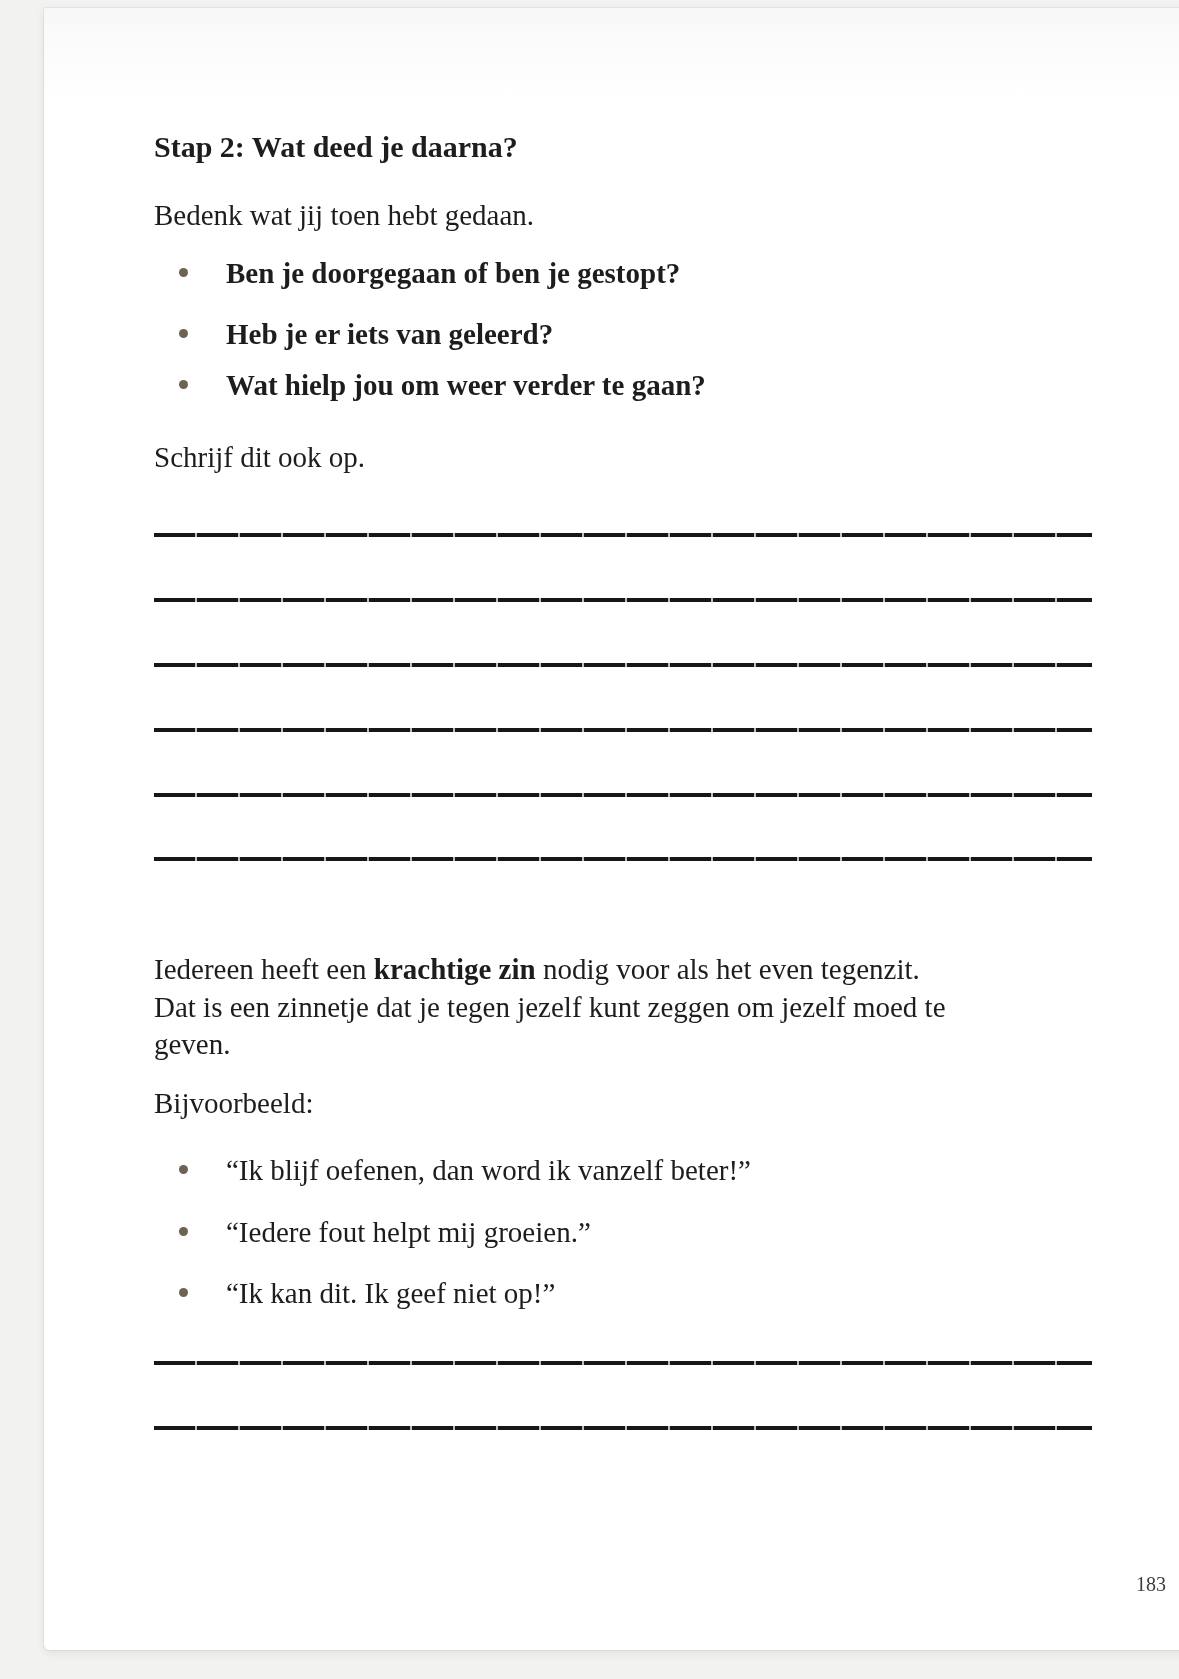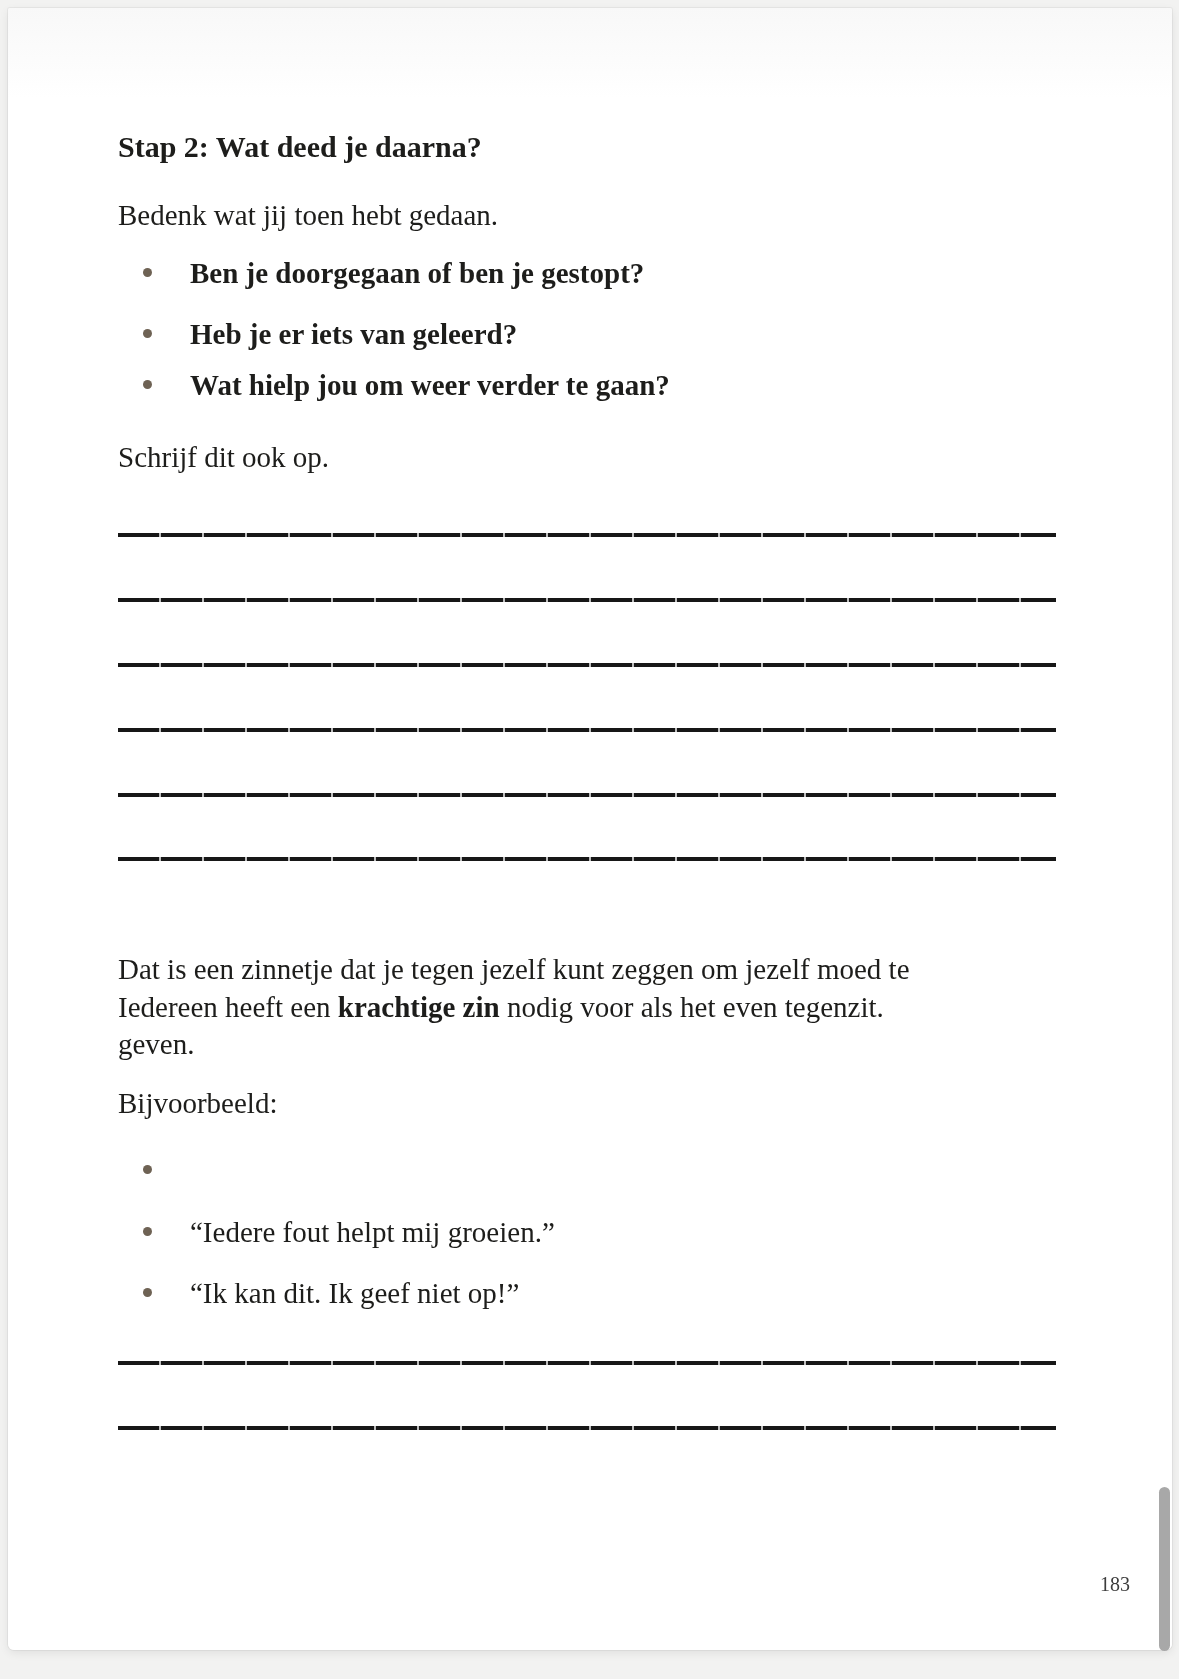--- a/index.html
+++ b/index.html
@@ -3,21 +3,21 @@
 <meta charset="utf-8">
 <style>
   html,body{margin:0;padding:0;}
   body{
     width:1179px;height:1679px;
     background:#f2f2f1;
     font-family:"Liberation Serif","DejaVu Serif",serif;
     color:#1d1d1b;
     overflow:hidden;
   }
-  .stage{position:relative;width:956px;height:1679px;}
+  .stage{position:relative;width:956px;height:1679px;margin-left:36px;}
   .page{
     position:absolute;left:8px;top:8px;width:1164px;height:1642px;
     background:linear-gradient(to bottom,#f8f8f8 0px,#ffffff 90px,#ffffff 100%);
     box-shadow:0 0 0 1px rgba(0,0,0,0.045), 0 3px 10px rgba(0,0,0,0.08);
     border-radius:2px 2px 6px 6px;
   }
   .blk{position:absolute;left:110px;line-height:38px;font-size:29px;white-space:nowrap;}
   .h{font-weight:bold;font-size:30px;line-height:36px;}
   .para{line-height:37.5px;}
   .bullet-row{position:absolute;left:110px;line-height:38px;font-size:29px;white-space:nowrap;}
@@ -66,29 +66,30 @@
 
     <div class="wline" style="top:525px"></div>
     <div class="wline" style="top:590px"></div>
     <div class="wline" style="top:655px"></div>
     <div class="wline" style="top:720px"></div>
     <div class="wline" style="top:785px"></div>
     <div class="wline" style="top:849px"></div>
 
 
     <div class="blk para" style="top:943px">
+      <div><span>Iedereen heeft een</span> <b>krachtige zin</b> <span>nodig voor als het even tegenzit.</span></div>
       <div>Dat is een zinnetje dat je tegen jezelf kunt zeggen om jezelf moed te</div>
-      <div><span>Iedereen heeft een</span> <b>krachtige zin</b> <span>nodig voor als het even tegenzit.</span></div>
       <div>geven.</div>
     </div>
 
     <div class="blk" style="top:1076px">Bijvoorbeeld:</div>
 
     <div class="bullet-row" style="top:1143px">
       <span class="dot"></span>
+      <span class="btxt">“Ik blijf oefenen, dan word ik vanzelf beter!”</span>
     </div>
     <div class="bullet-row" style="top:1266px">
       <span class="dot"></span>
       <span class="btxt">“Ik kan dit. Ik geef niet op!”</span>
     </div>
     <div class="bullet-row" style="top:1205px">
       <span class="dot"></span>
       <span class="btxt">“Iedere fout helpt mij groeien.”</span>
     </div>
 

